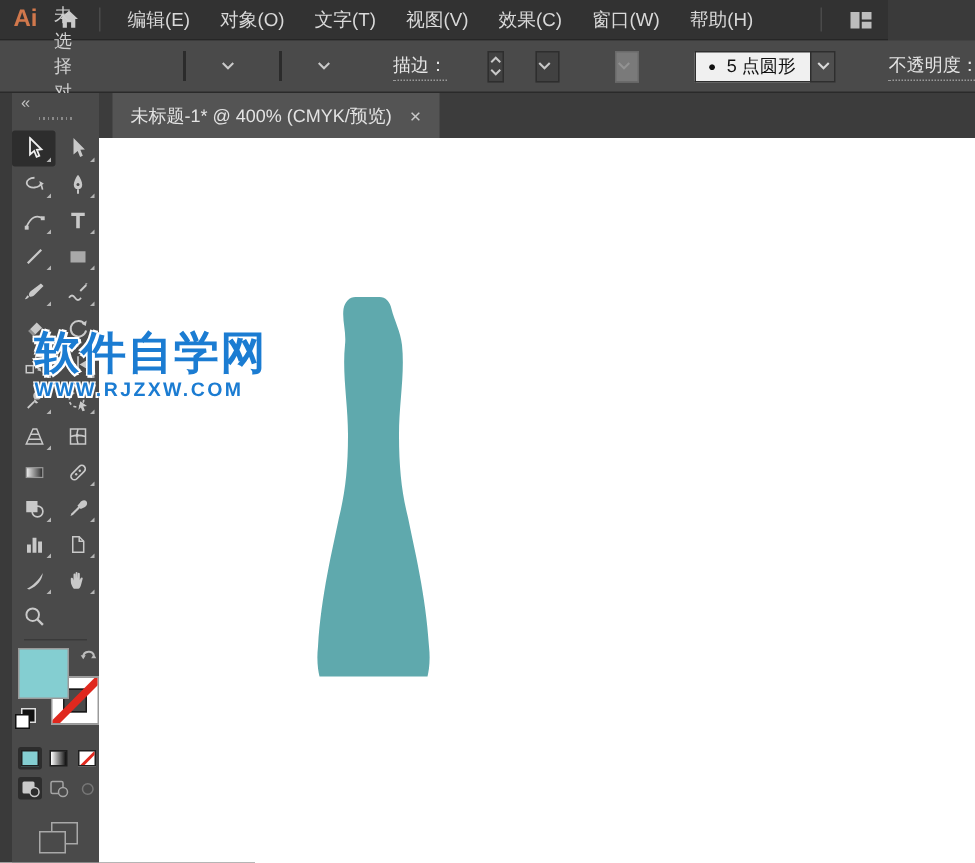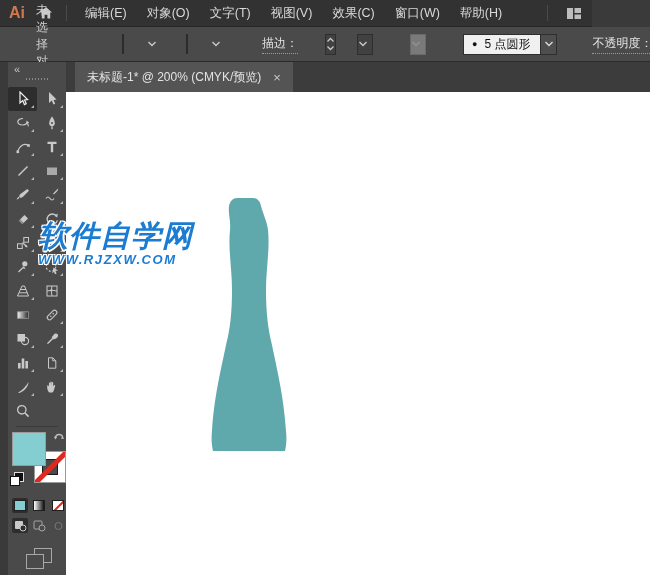--- a/index.html
+++ b/index.html
@@ -88,21 +88,21 @@
   
   .draw-modes{position:absolute;left:4px;top:456px;display:flex;gap:3px;}
   .dmode{width:16px;height:15px;display:flex;align-items:center;justify-content:center;border-radius:2px;}
   .dmode.active{background:#2d2d2d;}
   
   .screen-mode{position:absolute;left:18px;top:486px;width:26px;height:22px;}
   .screen-mode .r1{position:absolute;left:8px;top:0;width:16px;height:13px;border:1px solid #a8a8a8;}
   .screen-mode .r2{position:absolute;left:0;top:6px;width:16px;height:13px;border:1px solid #a8a8a8;background:#4a4a4a;}
   
   .pin-svg{position:absolute;left:205px;top:193px;z-index:5;}
-  .watermark{position:absolute;left:38px;top:221px;z-index:50;line-height:1;font-style:italic;}
+  .watermark{position:absolute;left:23px;top:221px;z-index:50;line-height:1;}
   .wm1{font-size:30px;font-weight:bold;letter-spacing:1px;color:var(--watermark_blue);
     text-shadow:-1px -1px 0 #fff,1px -1px 0 #fff,-1px 1px 0 #fff,1px 1px 0 #fff,0 2px 0 #fff,2px 0 0 #fff;}
   .wm2{font-size:13px;font-weight:bold;letter-spacing:1.6px;color:var(--watermark_blue);margin-top:2px;
     text-shadow:-1px -1px 0 #fff,1px -1px 0 #fff,-1px 1px 0 #fff,1px 1px 0 #fff;}
 </style>
 </head>
 <body>
 
 <div class="menubar">
   <div class="ai-logo">Ai</div>
@@ -186,21 +186,21 @@
       </svg>
     </div>
   </div>
 
   <div class="cb-label" style="margin-left:14px;">不透明度：</div>
   <div class="opacity-box">100%</div>
 </div>
 
 <div class="tabbar">
   <div class="tab">
-    <span class="tab-title">未标题-1* @ 200% (CMYK/预览)</span>
+    <span class="tab-title">未标题-1* @ 400% (CMYK/预览)</span>
     <span class="tab-close">×</span>
   </div>
 </div>
 
 <div class="canvas"></div>
 
 <svg class="pin-svg" width="90" height="263" viewBox="0 0 90 263">
   <path d="M24,13 C25,8 28,5 32,5 L48,5 C52,5 55,8 56,13
        C58,21 62,28 63,37 C65,56 61,76 61,97
        C61,120 63,136 67,152 C71,172 79,204 81,238

